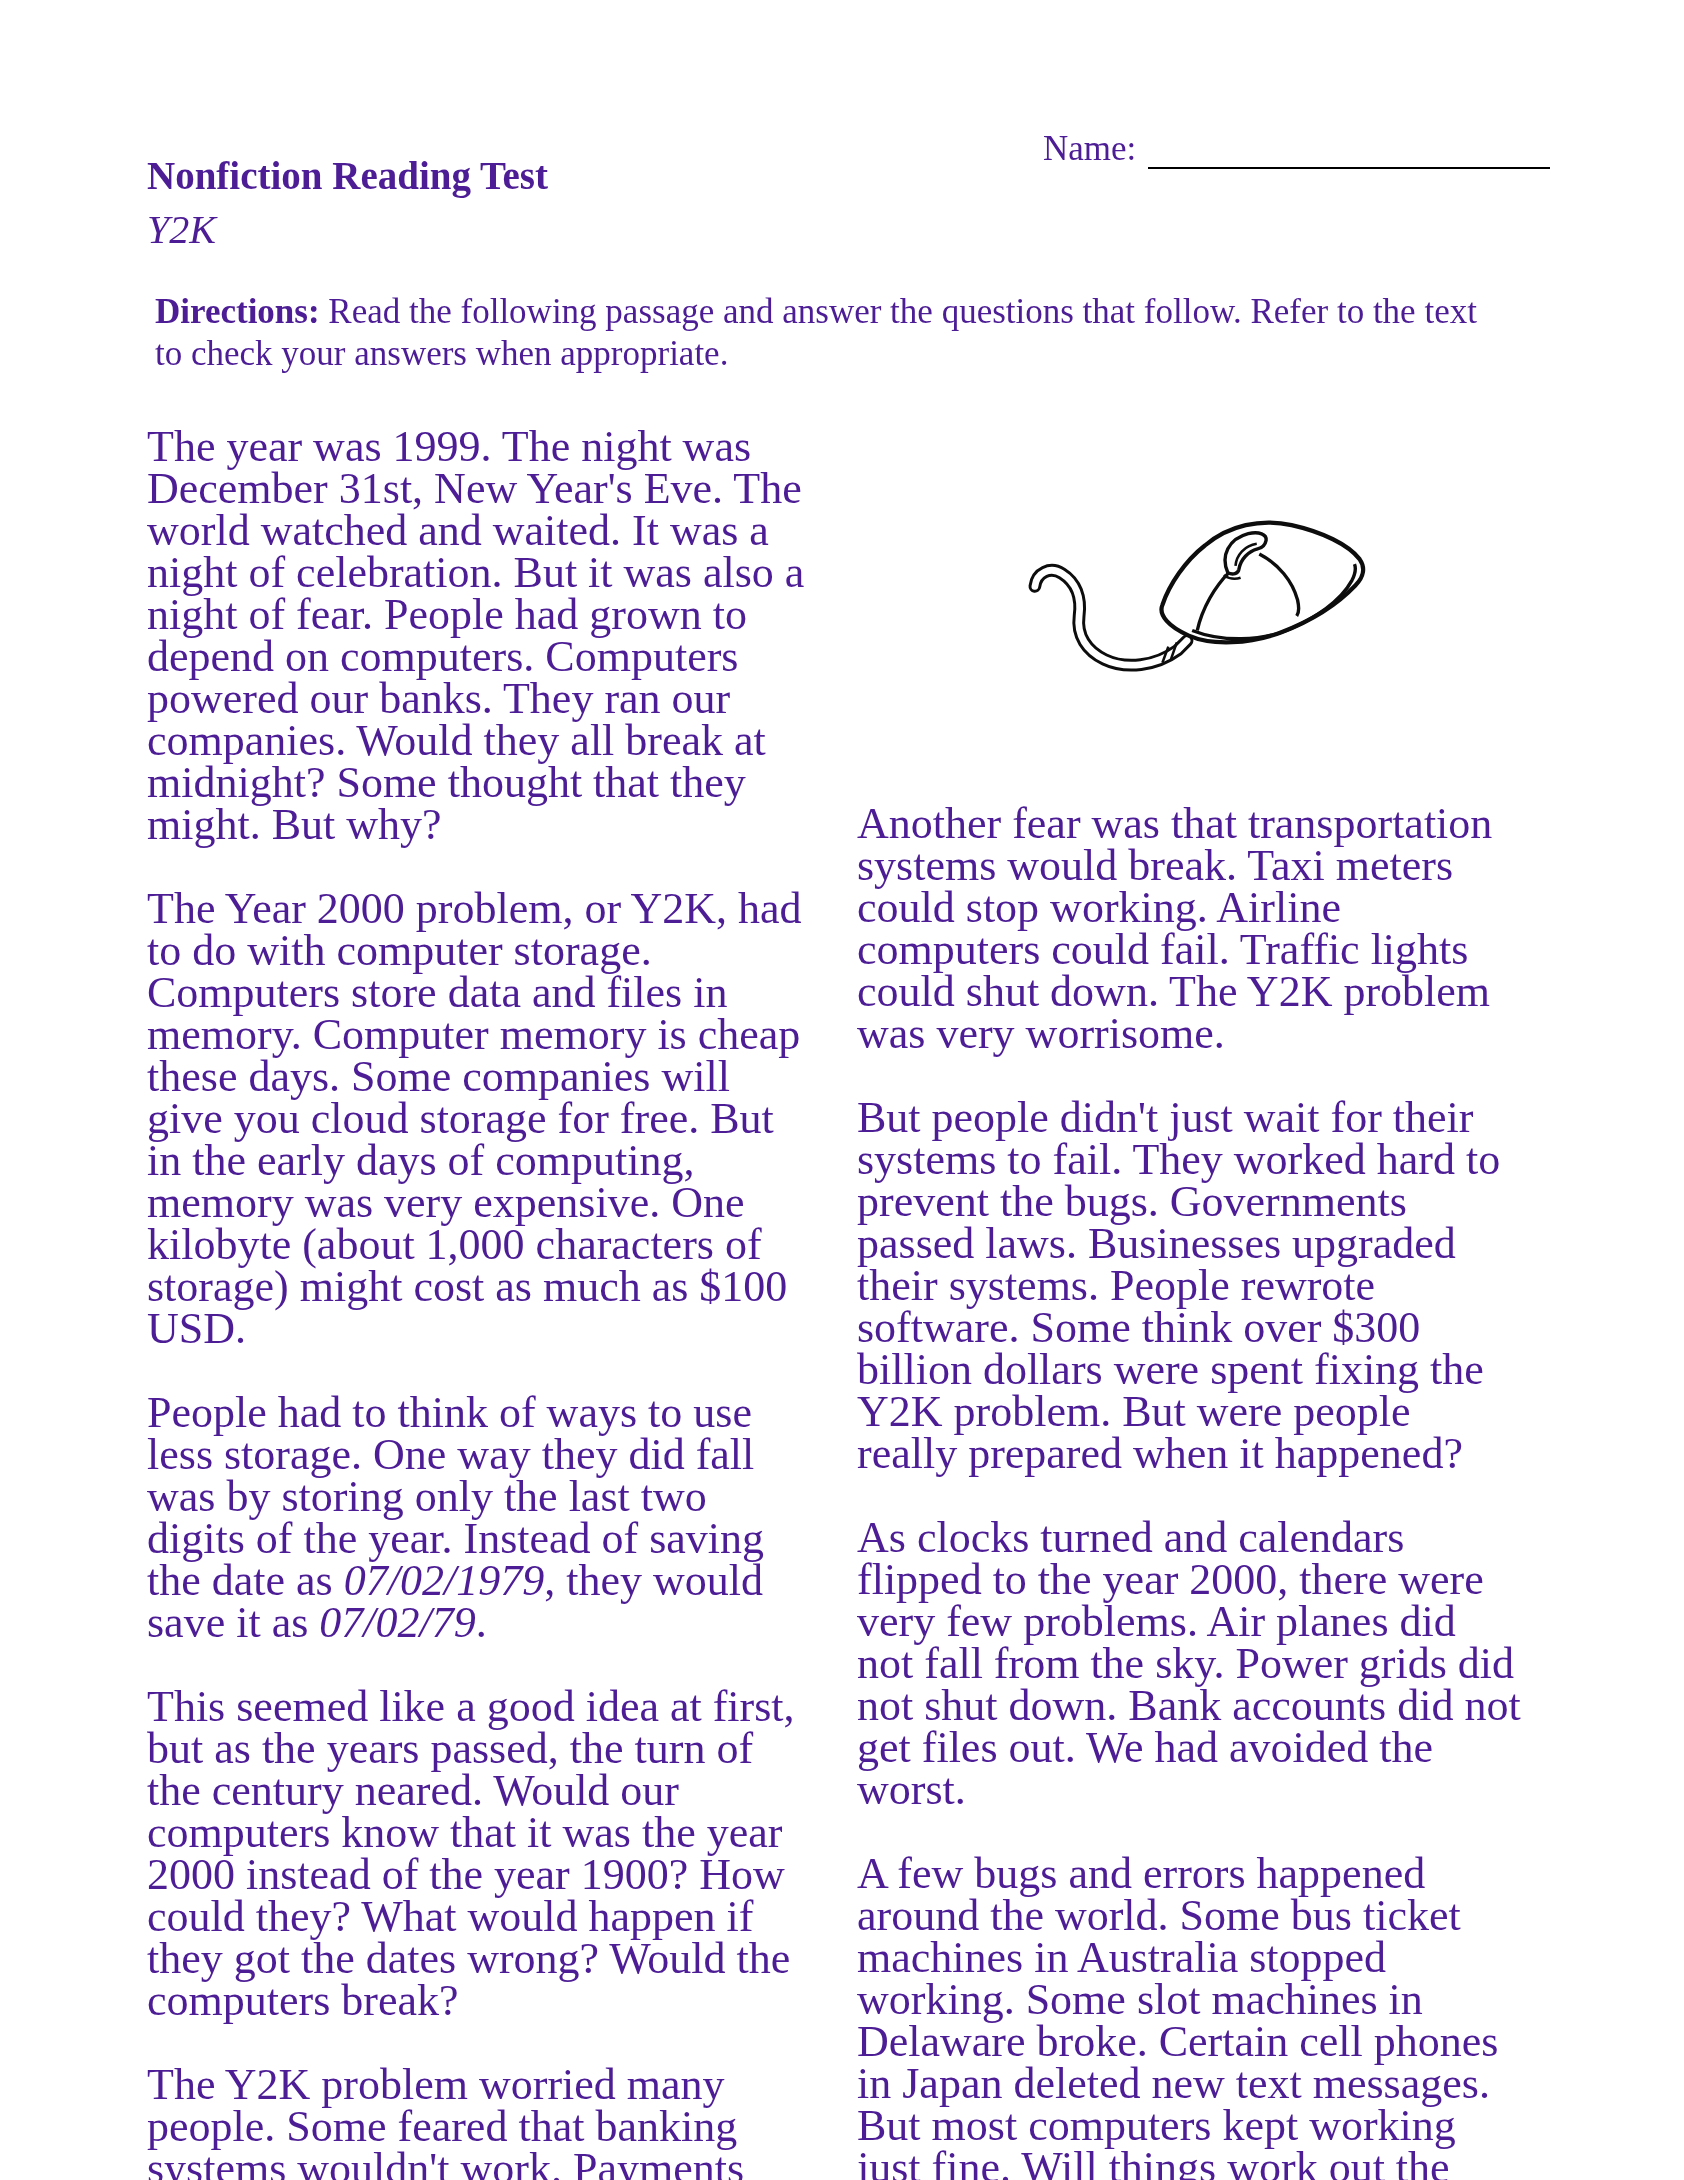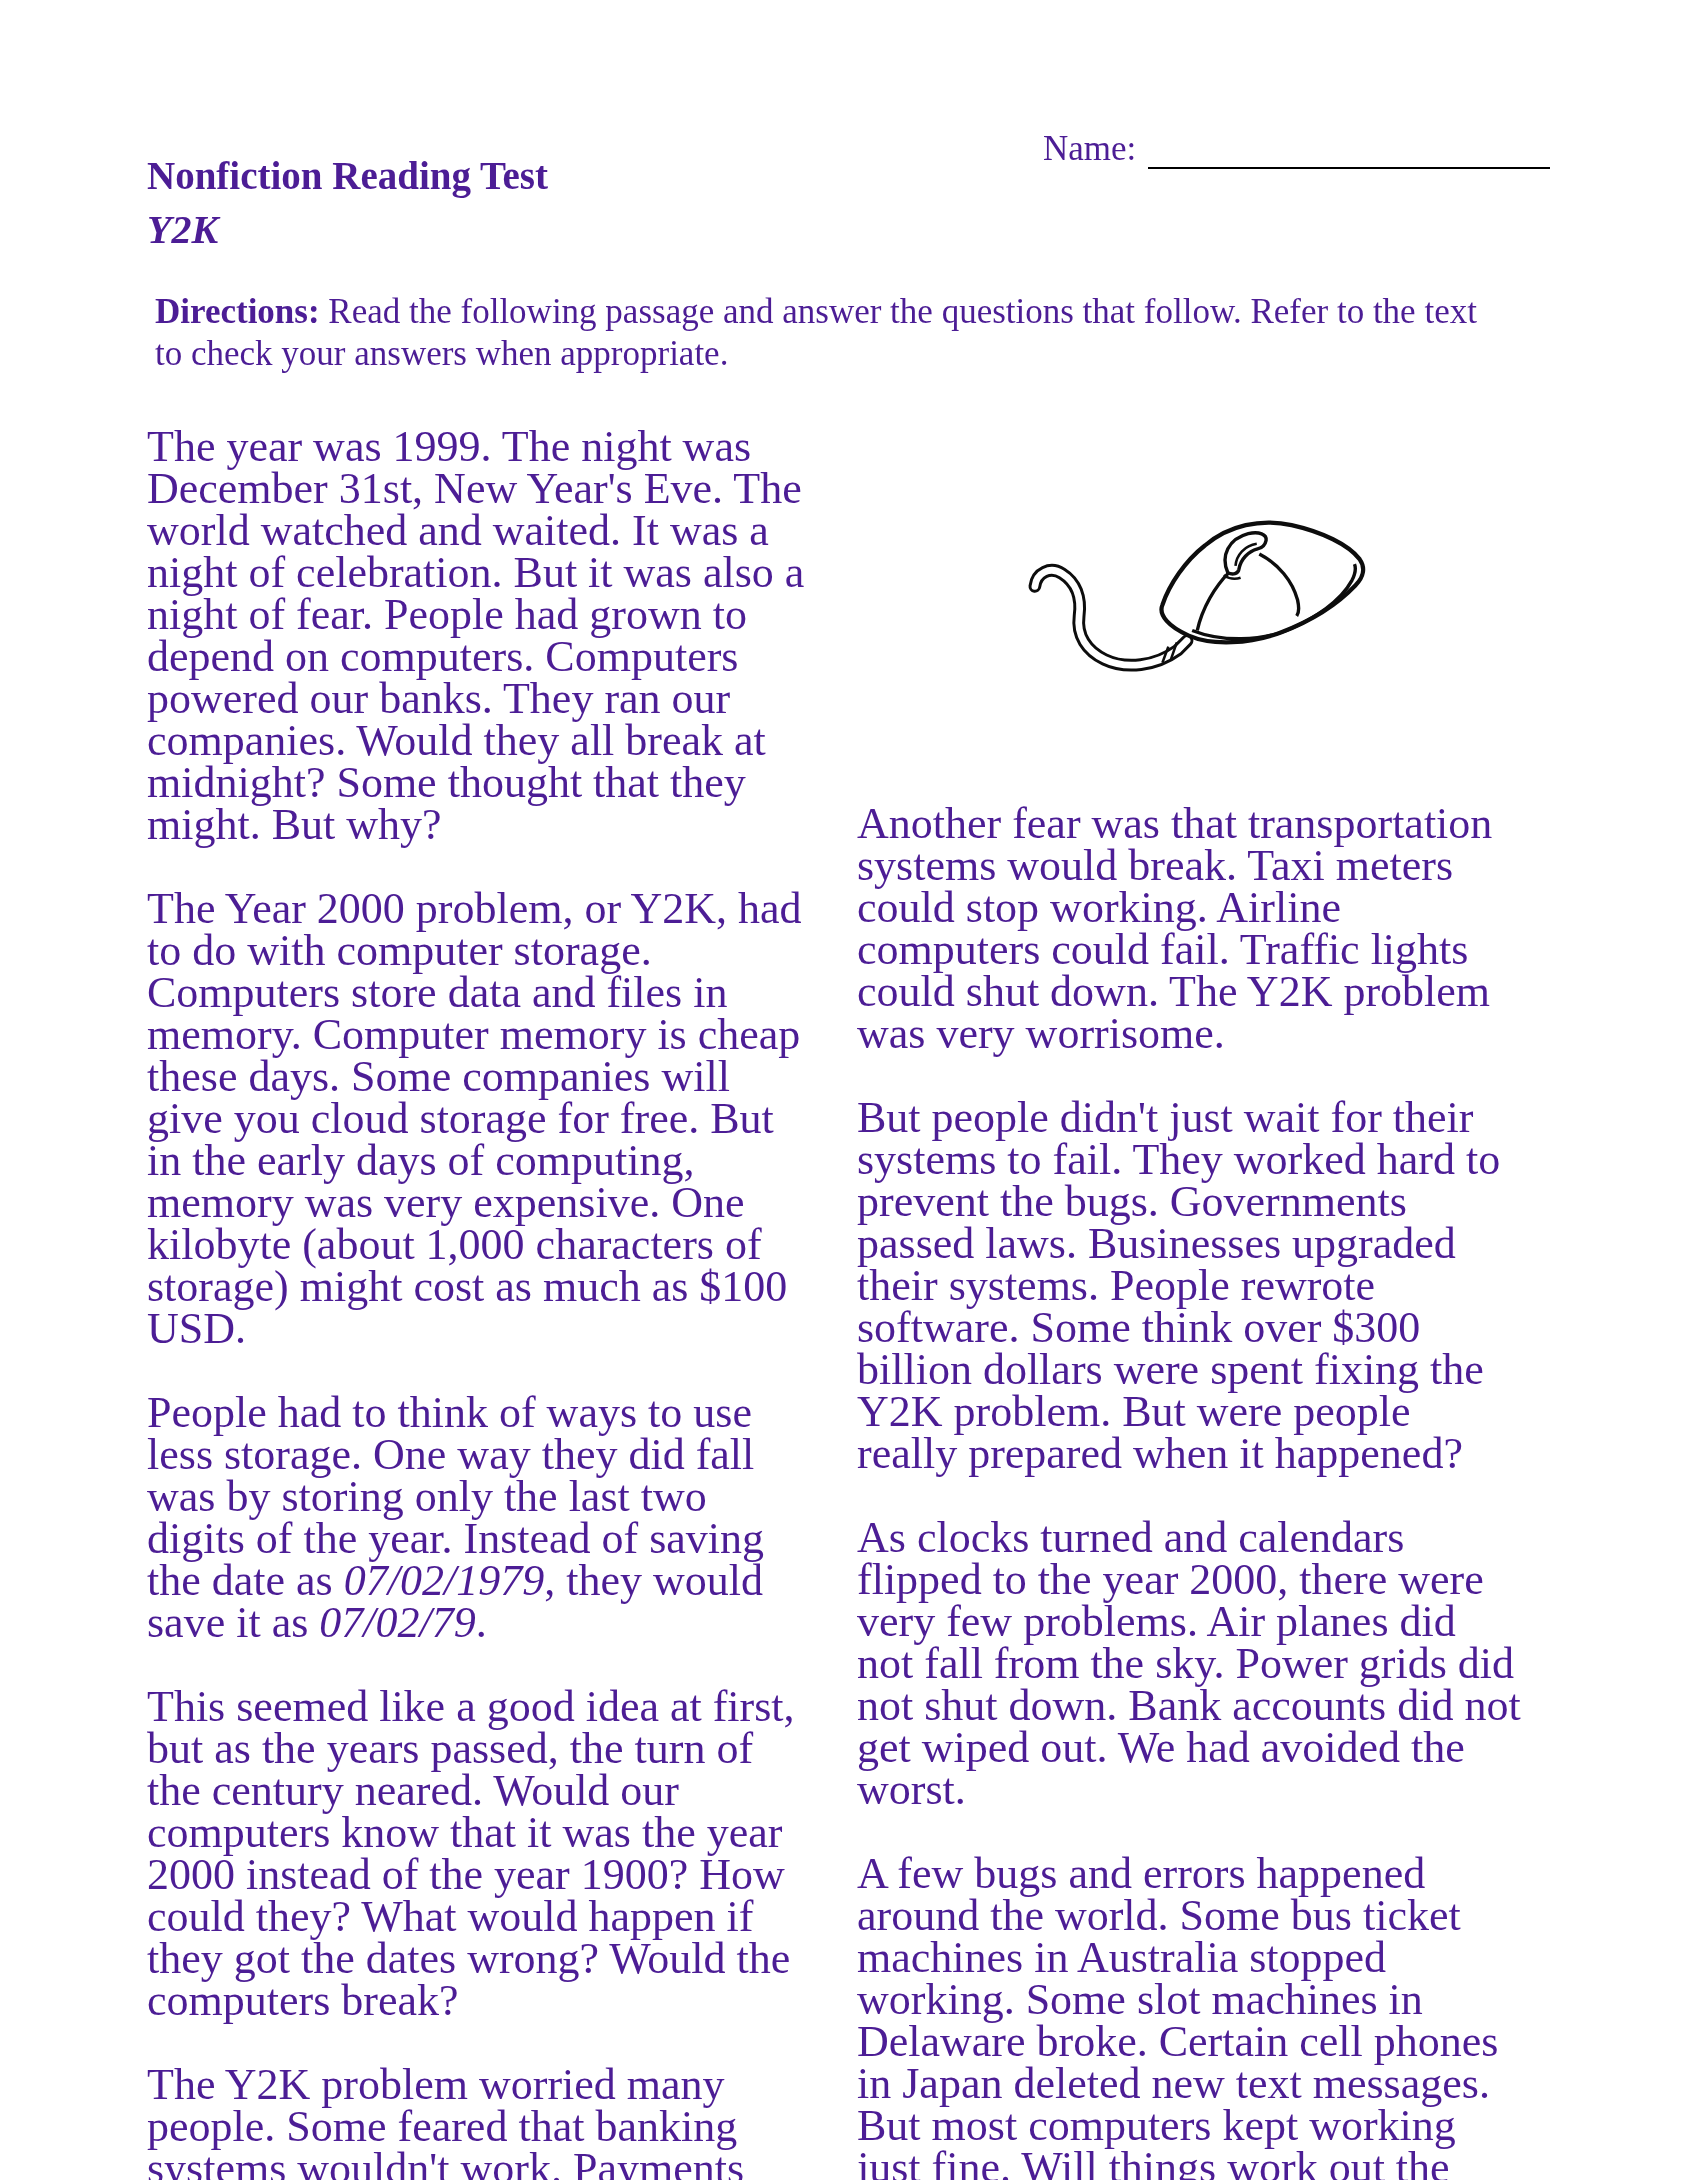--- a/index.html
+++ b/index.html
@@ -34,21 +34,21 @@
     font-size: 39px;
     font-weight: bold;
     line-height: 1.1;
     font-family: Liberation Serif, serif;
   }
   .page-subtitle {
     position: absolute;
     left: 147px;
     top: 208px;
     font-size: 40px;
-    font-weight: bold;
+    font-weight: normal;
     font-style: italic;
     line-height: 1.1;
   }
   .directions {
     position: absolute;
     left: 147px;
     top: 283px;
     width: 1346px;
     font-size: 35px;
     line-height: 42px;
@@ -123,20 +123,20 @@
 
           <g>
             <path d="M 291,102 C 282,82 292,62 315,56 C 328,53 337,57 336,64 C 335,69 331,73 326,74 C 315,77 306,86 304,98 C 303,103 297,105 291,102 Z" fill="#ffffff" stroke="#0d0d0d" stroke-width="4"></path>
             <path d="M 300,94 C 301,81 311,70 325,68" fill="none" stroke="#0d0d0d" stroke-width="3"></path>
             <path d="M 286,105 C 292,109 300,110 306,108" fill="none" stroke="#0d0d0d" stroke-width="3"></path>
           </g>
         </svg>
       </div>
       <p>Another fear was that transportation systems would break. Taxi meters could stop working. Airline computers could fail. Traffic lights could shut down. The Y2K problem was very worrisome.</p>
       <p>But people didn't just wait for their systems to fail. They worked hard to prevent the bugs. Governments passed laws. Businesses upgraded their systems. People rewrote software. Some think over $300 billion dollars were spent fixing the Y2K problem. But were people really prepared when it happened?</p>
-      <p>As clocks turned and calendars flipped to the year 2000, there were very few problems. Air planes did not fall from the sky. Power grids did not shut down. Bank accounts did not get wiped out. We had avoided the worst.</p>
+      <p>As clocks turned and calendars flipped to the year 2000, there were very few problems. Air planes did not fall from the sky. Power grids did not shut down. Bank accounts did not get files out. We had avoided the worst.</p>
       <p>A few bugs and errors happened around the world. Some bus ticket machines in Australia stopped working. Some slot machines in Delaware broke. Certain cell phones in Japan deleted new text messages. But most computers kept working just fine. Will things work out the same way for the Year 2038 problem (Y2K38)? Only time will tell.</p>
     </div>
 
   </div>
 
 </div>
 
 
 </body></html>

